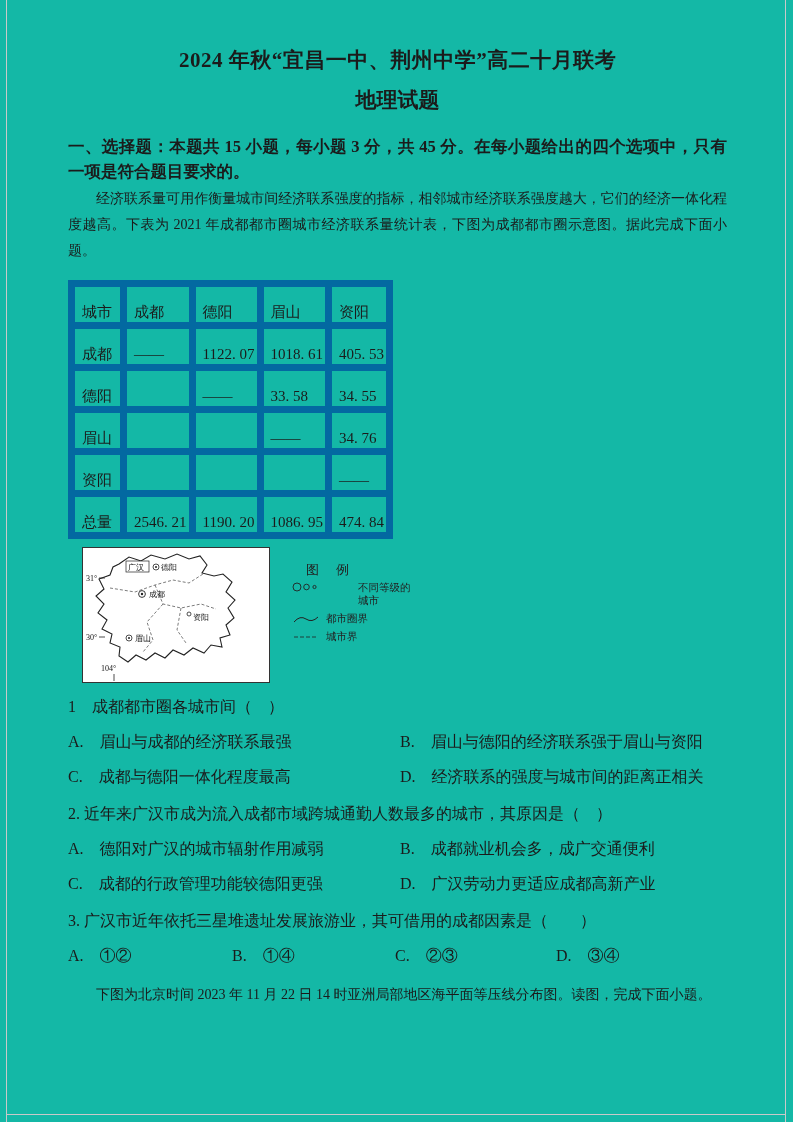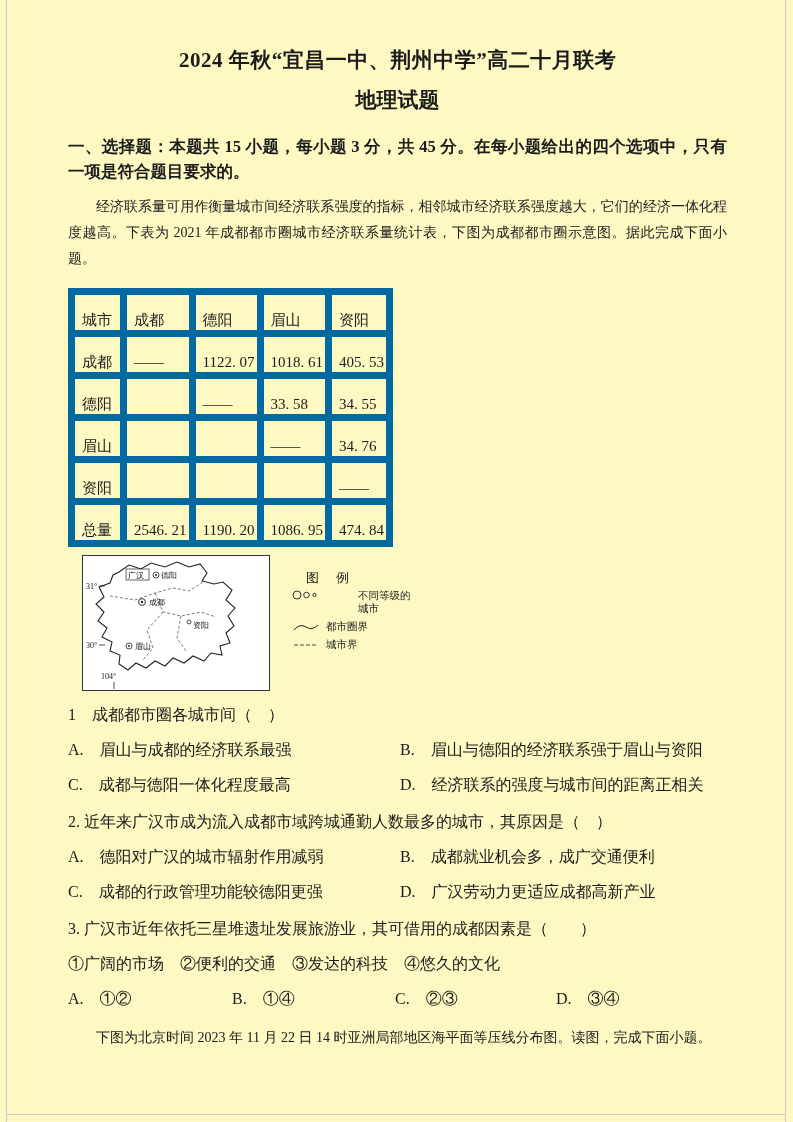--- a/index.html
+++ b/index.html
@@ -1,20 +1,20 @@
 <!DOCTYPE html>
 <html><head>
 <meta charset="utf-8">
 <style>
   * { margin:0; padding:0; box-sizing:border-box; }
   html,body { background:#ffffff; }
   .page {
     position:relative;
     width:793px; height:1122px;
-    background:#fef9c3;
+    background:#14b8a6;
     font-family:"Liberation Serif", serif;
     color:#1b1b1b;
     overflow:hidden;
   }
   .edge { position:absolute; background:#c9c9c9; }
   .edge-left  { left:6px; top:0; bottom:0; width:1px; }
   .edge-right { right:7px; top:0; bottom:0; width:1px; }
   .edge-bottom{ left:6px; right:7px; bottom:7px; height:1px; }
 
   .content { padding:46px 66px 0 68px; }
@@ -25,21 +25,21 @@
   }
   .subtitle {
     font-size:21px; font-weight:bold; text-align:center;
     line-height:28px; margin-top:12px;
   }
   .section-head {
     margin-top:20px; font-size:16.5px; font-weight:bold;
     line-height:25px; text-align:justify;
   }
   .passage {
-    margin-top:10px; font-size:14px; line-height:26px;
+    margin-top:2px; font-size:14px; line-height:26px;
     text-indent:2em; text-align:justify;
   }
 
   .stats-table { margin-top:16px; border-collapse:collapse; }
   .stats-table td {
     border:7px solid #0369a1; height:40px;
     padding:16px 2px 0 7px; font-size:15px; vertical-align:middle;
     white-space:nowrap;
   }
 
@@ -230,21 +230,20 @@
     <div class="opt-grid2">
       <span>A.　德阳对广汉的城市辐射作用减弱</span>
       <span>B.　成都就业机会多，成广交通便利</span>
     </div>
     <div class="opt-grid2">
       <span>C.　成都的行政管理功能较德阳更强</span>
       <span>D.　广汉劳动力更适应成都高新产业</span>
     </div>
 
     <p class="q-stem">3. 广汉市近年依托三星堆遗址发展旅游业，其可借用的成都因素是（　　）</p>
-    <p class="items-line">①广阔的市场　②便利的交通　③发达的科技　④悠久的文化</p>
     <div class="opt-grid4">
       <span>A.　①②</span>
       <span>B.　①④</span>
       <span>C.　②③</span>
       <span>D.　③④</span>
     </div>
 
     <p class="passage tail-passage">下图为北京时间 2023 年 11 月 22 日 14 时亚洲局部地区海平面等压线分布图。读图，完成下面小题。</p>
 
   </div>

